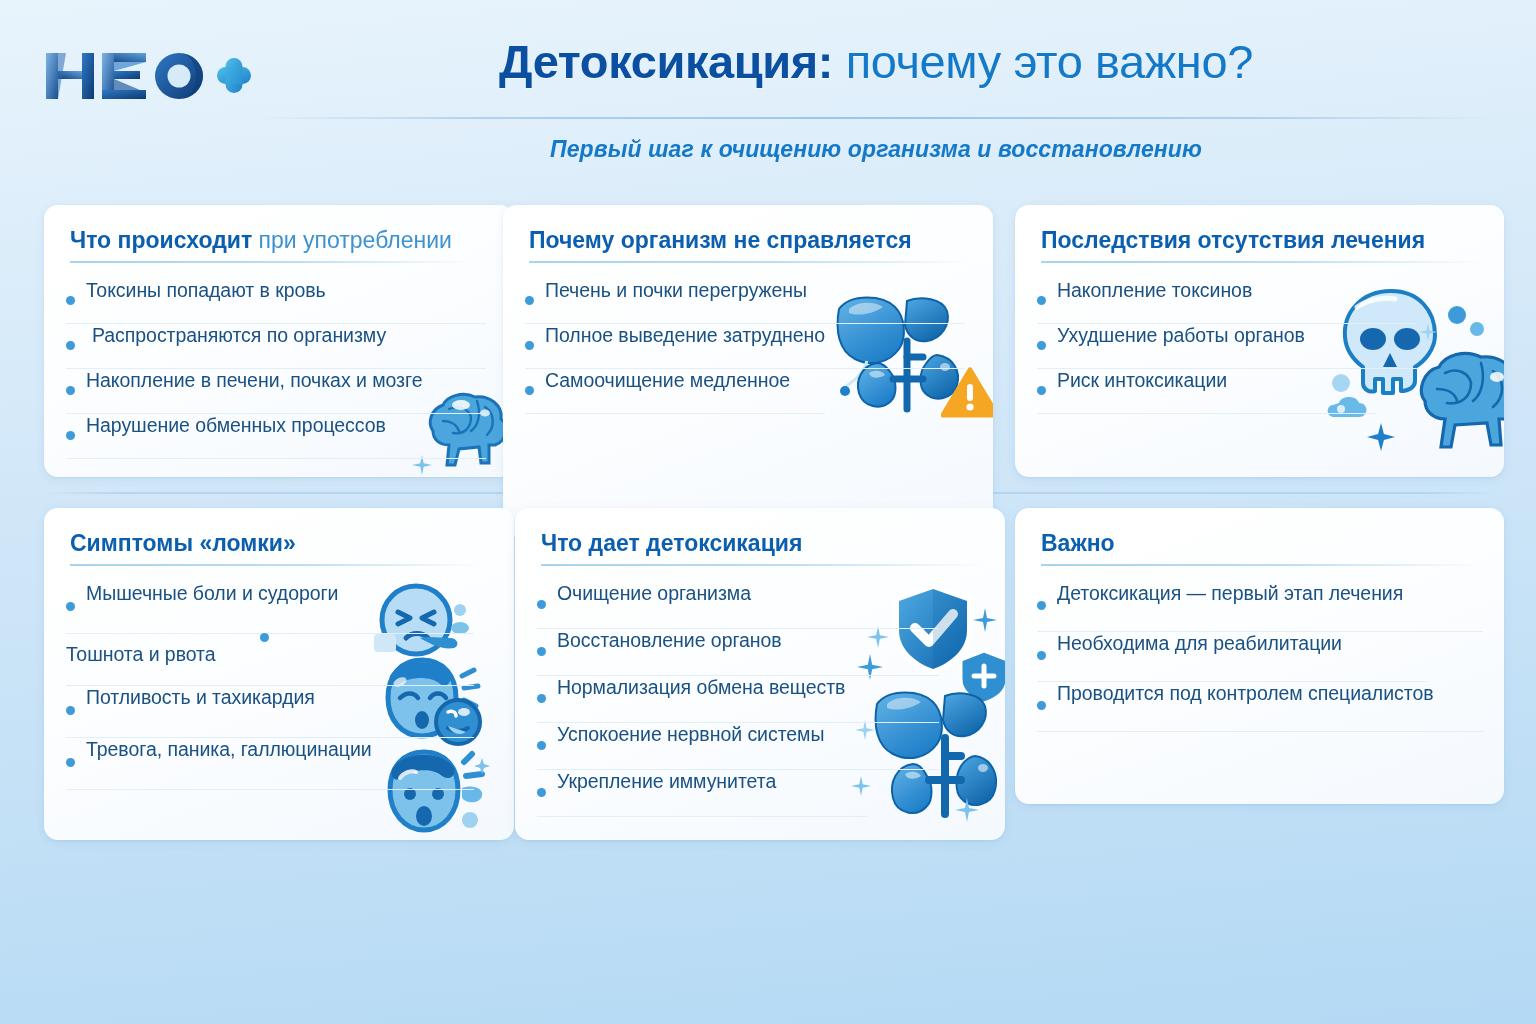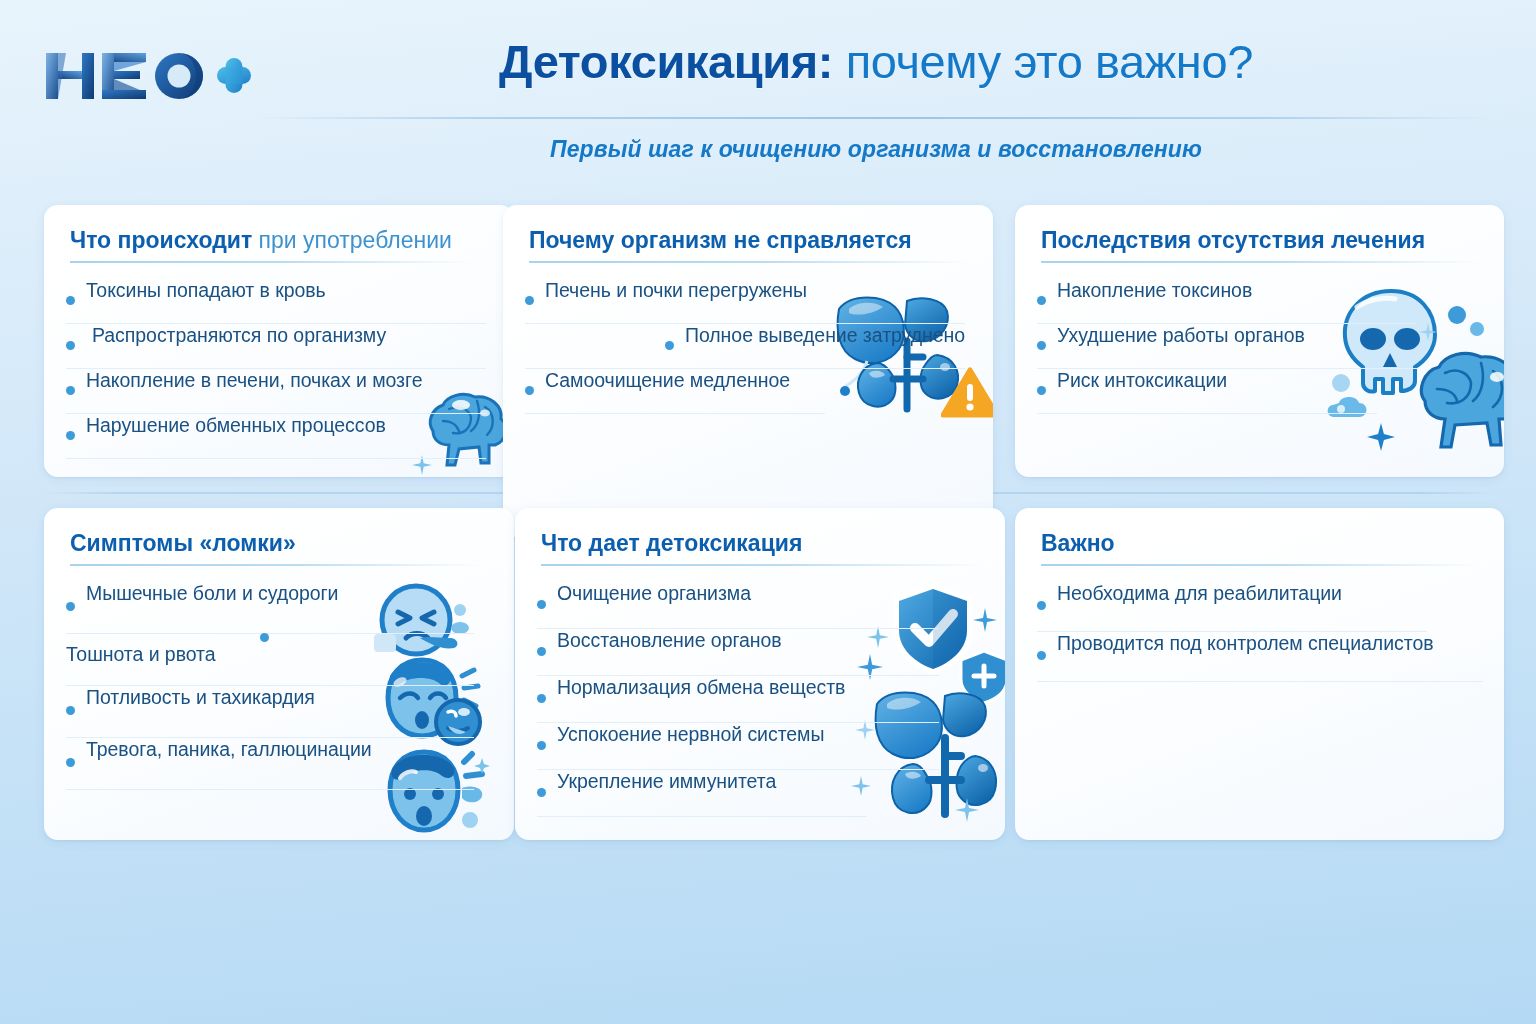--- a/index.html
+++ b/index.html
@@ -103,21 +103,21 @@
     letter-spacing: -0.05px;
     white-space: nowrap;
   }
 
   
   .c1 { left: 0px;    top: 0px;   width: 470px; height: 272px; }
   .c2 { left: 459px;  top: 0px;   width: 490px; height: 332px; }
   .c3 { left: 971px;  top: 0px;   width: 489px; height: 272px; }
   .c4 { left: 0px;    top: 303px; width: 470px; height: 332px; }
   .c5 { left: 471px;  top: 303px; width: 490px; height: 332px; }
-  .c6 { left: 971px;  top: 303px; width: 489px; height: 332px; }
+  .c6 { left: 971px;  top: 303px; width: 489px; height: 296px; }
 
   .icon-layer { position: absolute; pointer-events: none; }
 
   
   .spark { position: absolute; }
 </style>
 </head>
 <body>
 
 <div class="sheet">
@@ -283,21 +283,21 @@
             <rect x="26" y="17" width="6" height="17" rx="3" fill="#ffffff"></rect>
             <circle cx="29" cy="40" r="3.6" fill="#ffffff"></circle>
           </svg>
         </div>
 
         <div class="list" style="top:74px; width:440px;">
           <div class="li" style="height:45px;">
               <span class="bullet"></span>
               <span class="txt">Печень и почки перегружены</span>
             </div>
-          <div class="li" style="height:45px;justify-content:flex-end;">
+          <div class="li" style="height:45px;">
               <span class="bullet"></span>
               <span class="txt">Полное выведение затруднено</span>
             </div>
           <div class="li" style="height:45px; width:300px;">
               <span class="bullet"></span>
               <span class="txt">Самоочищение медленное</span>
             </div>
         </div>
       </div>
     </div>
@@ -552,20 +552,24 @@
     </div>
 
     <div class="card c6">
       <div class="card-inner">
         <div class="card-title">
           <span>Важно</span><span class="ct-light"></span>
         </div>
         <div class="card-rule" style="top:56px; width:440px;"></div>
 
         <div class="list" style="top:74px; width:446px;">
+          <div class="li" style="height:50px;">
+              <span class="bullet"></span>
+              <span class="txt">Детоксикация — первый этап лечения</span>
+            </div>
           <div class="li" style="height:50px; width:390px;">
               <span class="bullet"></span>
               <span class="txt">Необходима для реабилитации</span>
             </div>
           <div class="li" style="height:50px;">
               <span class="bullet"></span>
               <span class="txt">Проводится под контролем специалистов</span>
             </div>
         </div>
       </div>

